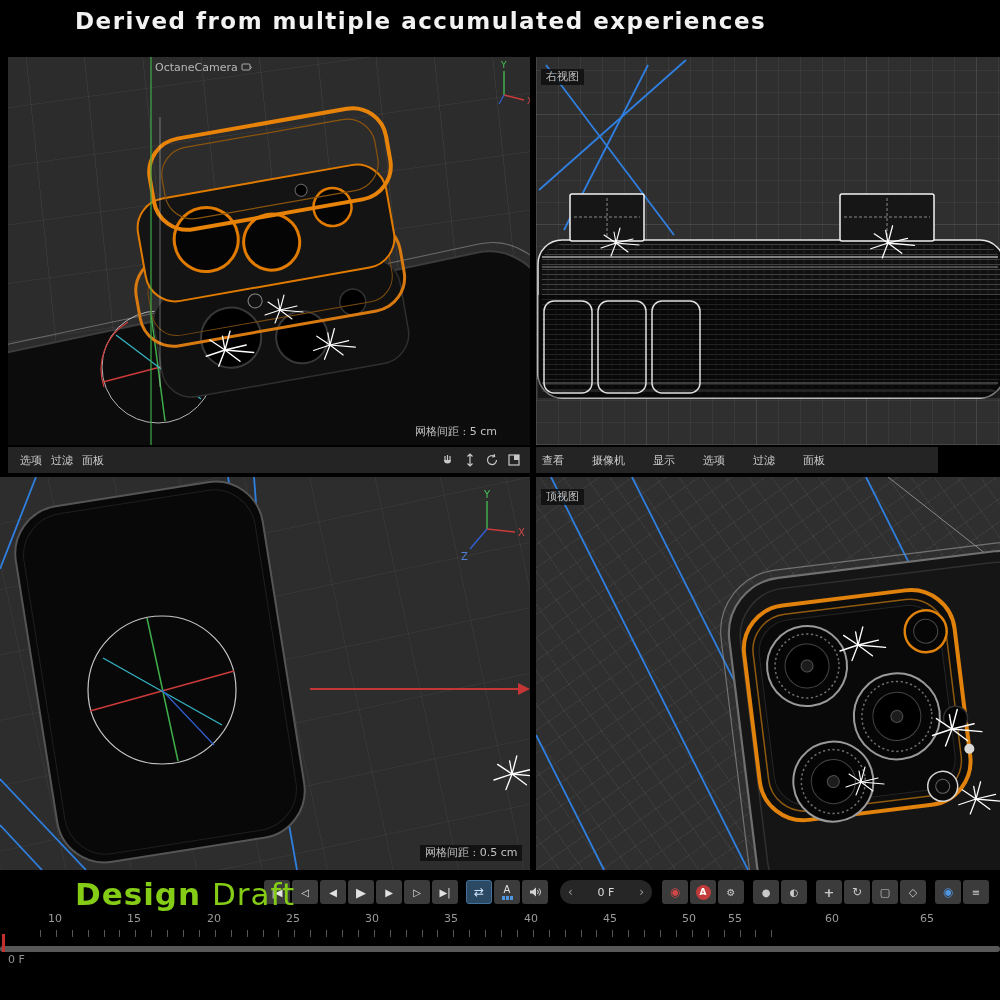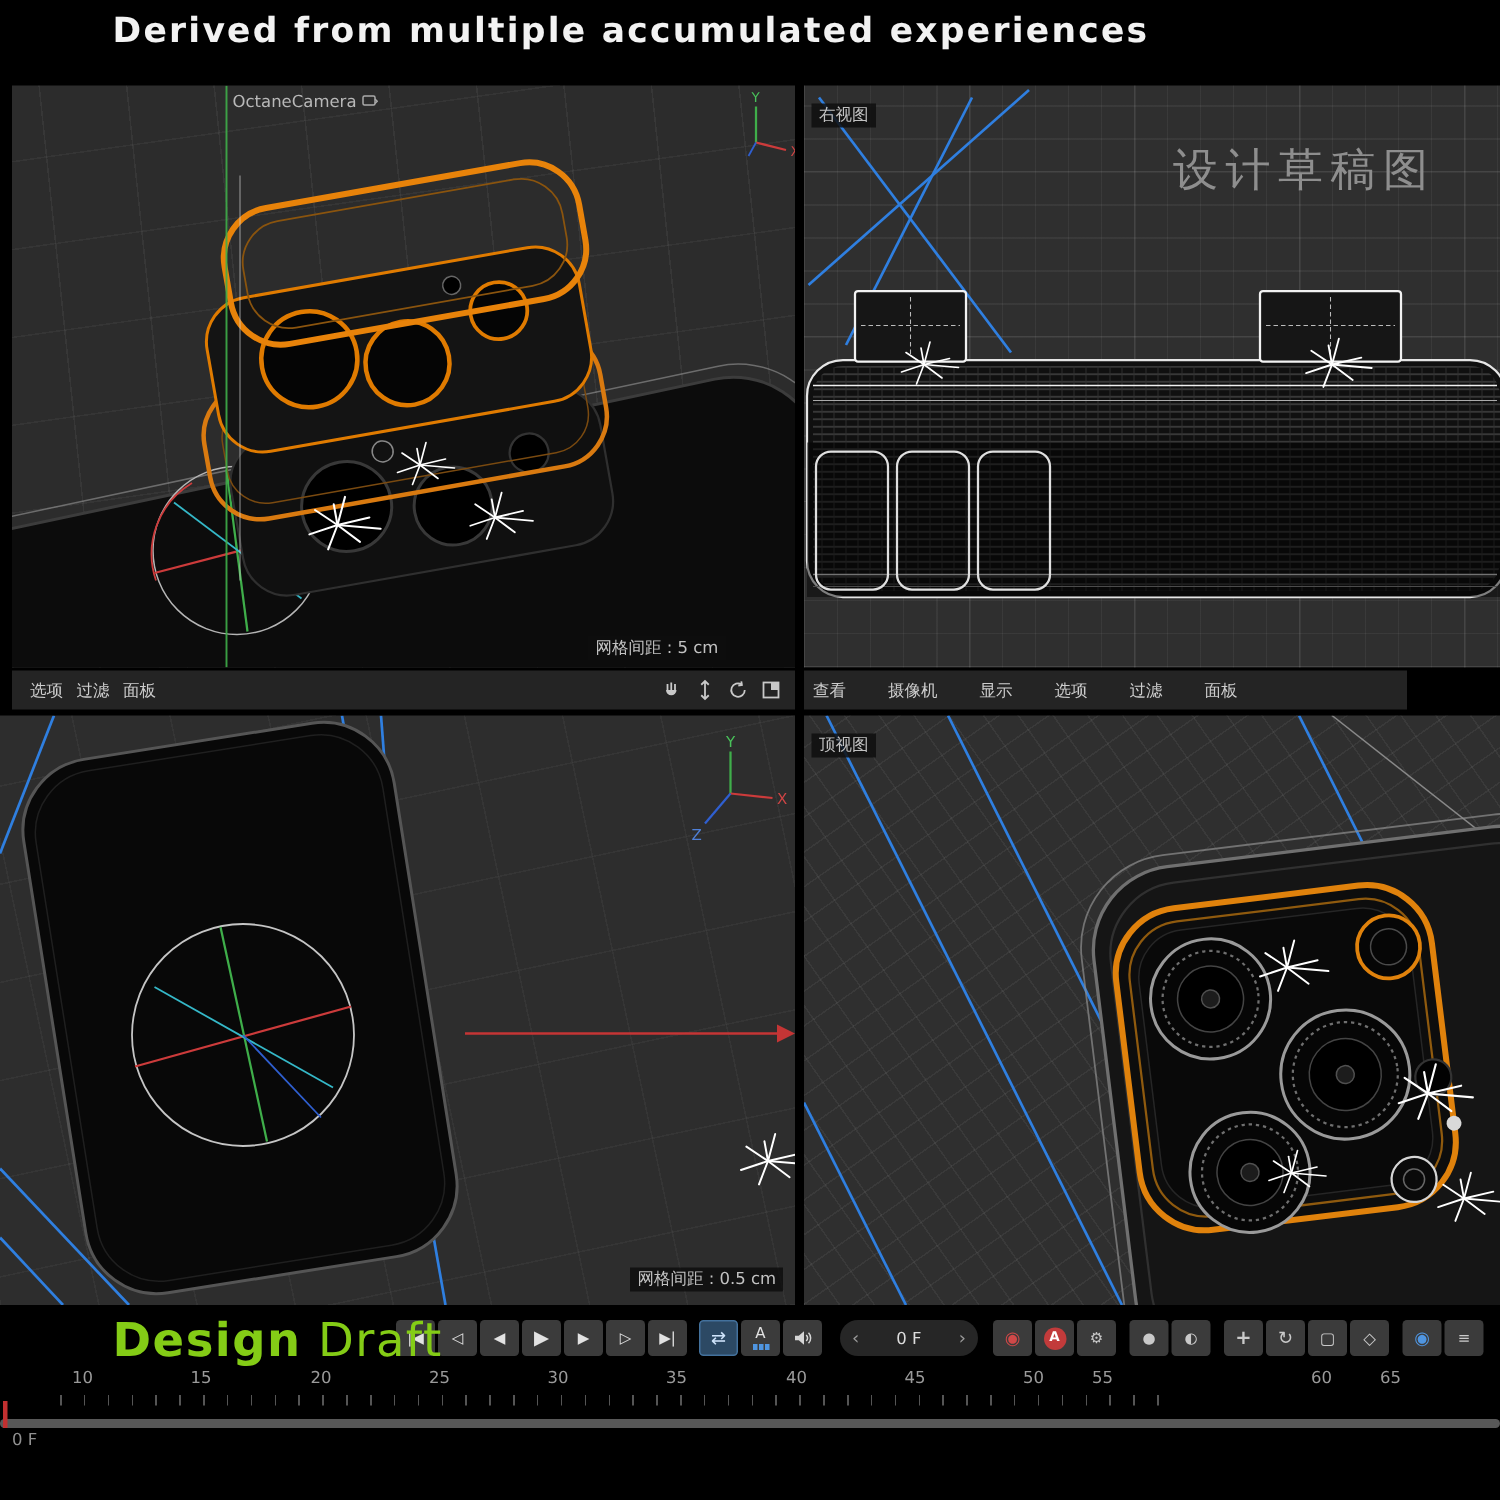--- a/index.html
+++ b/index.html
@@ -142,21 +142,21 @@
         <text x="23" y="9" fill="#d04545" font-size="9">X</text>
       </g>
     </svg>
     <div class="cam-label">
       <span>OctaneCamera</span>
       <svg width="11" height="11" viewBox="0 0 11 11">
         <rect x="1" y="2" width="8" height="6" rx="1" fill="none" stroke="#aaa" stroke-width="1"></rect>
         <path d="M9 4 l1.5 1.5 -1.5 1.5" fill="none" stroke="#aaa" stroke-width="1"></path>
       </svg>
     </div>
-    <div class="chip" style="left:384px;top:367px;">网格间距 : 5 cm</div>
+    <div class="chip" style="left:402px;top:367px;">网格间距 : 5 cm</div>
   </div>
 
   <div class="vp vp-tr">
     <svg class="layer" width="464" height="388" viewBox="0 0 464 388">
       <defs>
         <g id="sb-tr" stroke="#fff" stroke-width="1.1" stroke-linecap="round">
           <line x1="0" y1="0" x2="17" y2="-4"></line>
             <line x1="0" y1="0" x2="-15" y2="5"></line>
           <line x1="0" y1="0" x2="4" y2="-15"></line>
             <line x1="0" y1="0" x2="-5" y2="13"></line>
@@ -197,21 +197,20 @@
       </g>
       <g>
         <rect x="304" y="137" width="94" height="47" rx="2" fill="#161616" stroke="#f2f2f2" stroke-width="1.5"></rect>
         <line x1="308" y1="160" x2="394" y2="160" stroke="#bbb" stroke-width=".7" stroke-dasharray="3 2"></line>
         <line x1="351" y1="141" x2="351" y2="180" stroke="#bbb" stroke-width=".7" stroke-dasharray="3 2"></line>
       </g>
       <use href="#sb-tr" transform="translate(80 186)"></use>
       <use href="#sb-tr" transform="translate(352 186) scale(1.15)"></use>
     </svg>
     <div class="chip" style="left:5px;top:12px;">右视图</div>
-    <div class="watermark">设计草稿图</div>
   </div>
 
   <div class="menubar menubar-left">
     <span class="mi">选项</span>
     <span class="mi">过滤</span>
     <span class="mi">面板</span>
     <span class="vp-nav">
       <svg width="16" height="16" viewBox="0 0 16 16">
         <g stroke="#c9c9c9" stroke-width="1.2" fill="none">
           <line x1="5" y1="4" x2="5" y2="8"></line>
@@ -438,21 +437,21 @@
     <span class="num" style="left:55px">10</span>
     <span class="num" style="left:134px">15</span>
     <span class="num" style="left:214px">20</span>
     <span class="num" style="left:293px">25</span>
     <span class="num" style="left:372px">30</span>
     <span class="num" style="left:451px">35</span>
     <span class="num" style="left:531px">40</span>
     <span class="num" style="left:610px">45</span>
     <span class="num" style="left:689px">50</span>
     <span class="num" style="left:735px">55</span>
-    <span class="num" style="left:881px">60</span>
+    <span class="num" style="left:832px">60</span>
     <span class="num" style="left:927px">65</span>
     <div class="ticks"></div>
   </div>
   <div class="playhead"></div>
   <div class="scrollbar"></div>
   <div class="frame-label">0 F</div>
 
 </div>
 
 </body></html>

